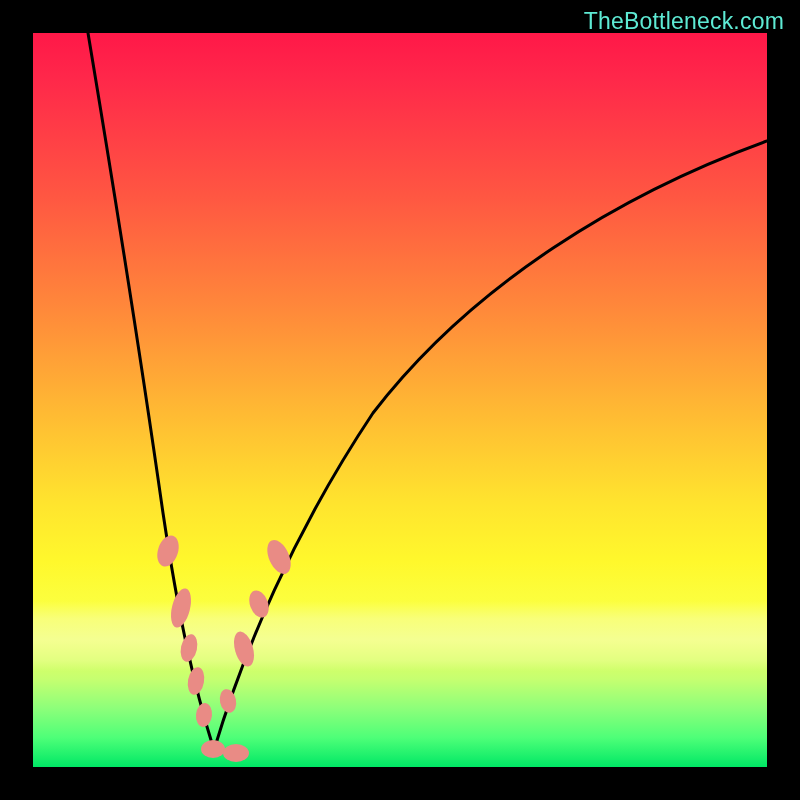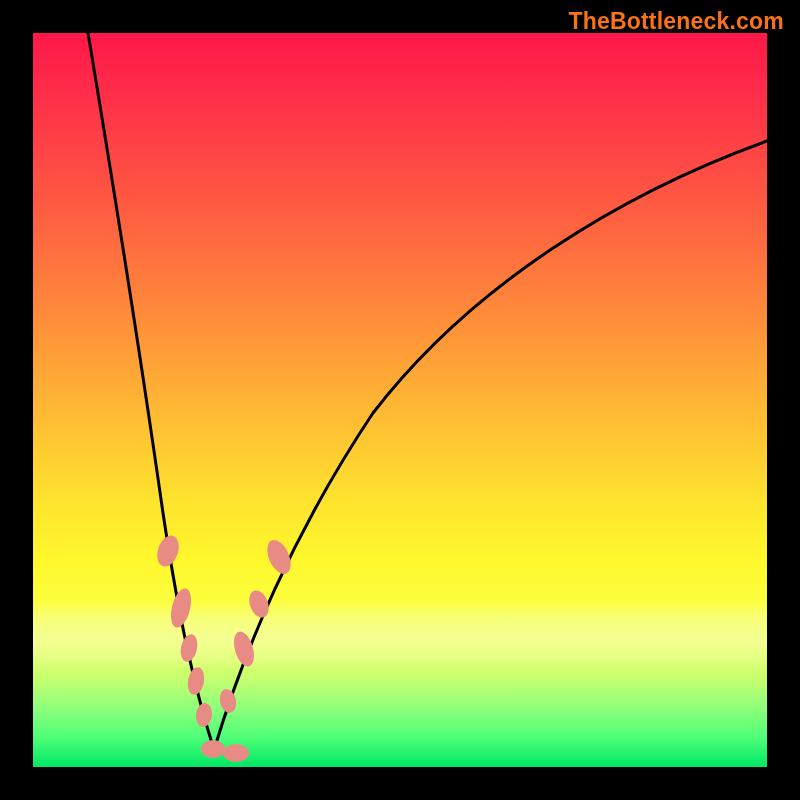--- a/index.html
+++ b/index.html
@@ -56,24 +56,24 @@
     );
   }
   .svg-layer {
     position: absolute;
     inset: 0;
   }
   .watermark {
     position: absolute;
     top: 8px;
     right: 16px;
-    color: #f97316;
+    color: #5eead4;
     font-size: 23px;
     letter-spacing: 0.2px;
-    font-weight: 700;
+    font-weight: 400;
     user-select: none;
   }
 </style>
 </head>
 <body>
 
 <div class="watermark">TheBottleneck.com</div>
 
 <div class="frame">
   <div class="gradient-bg"></div>

